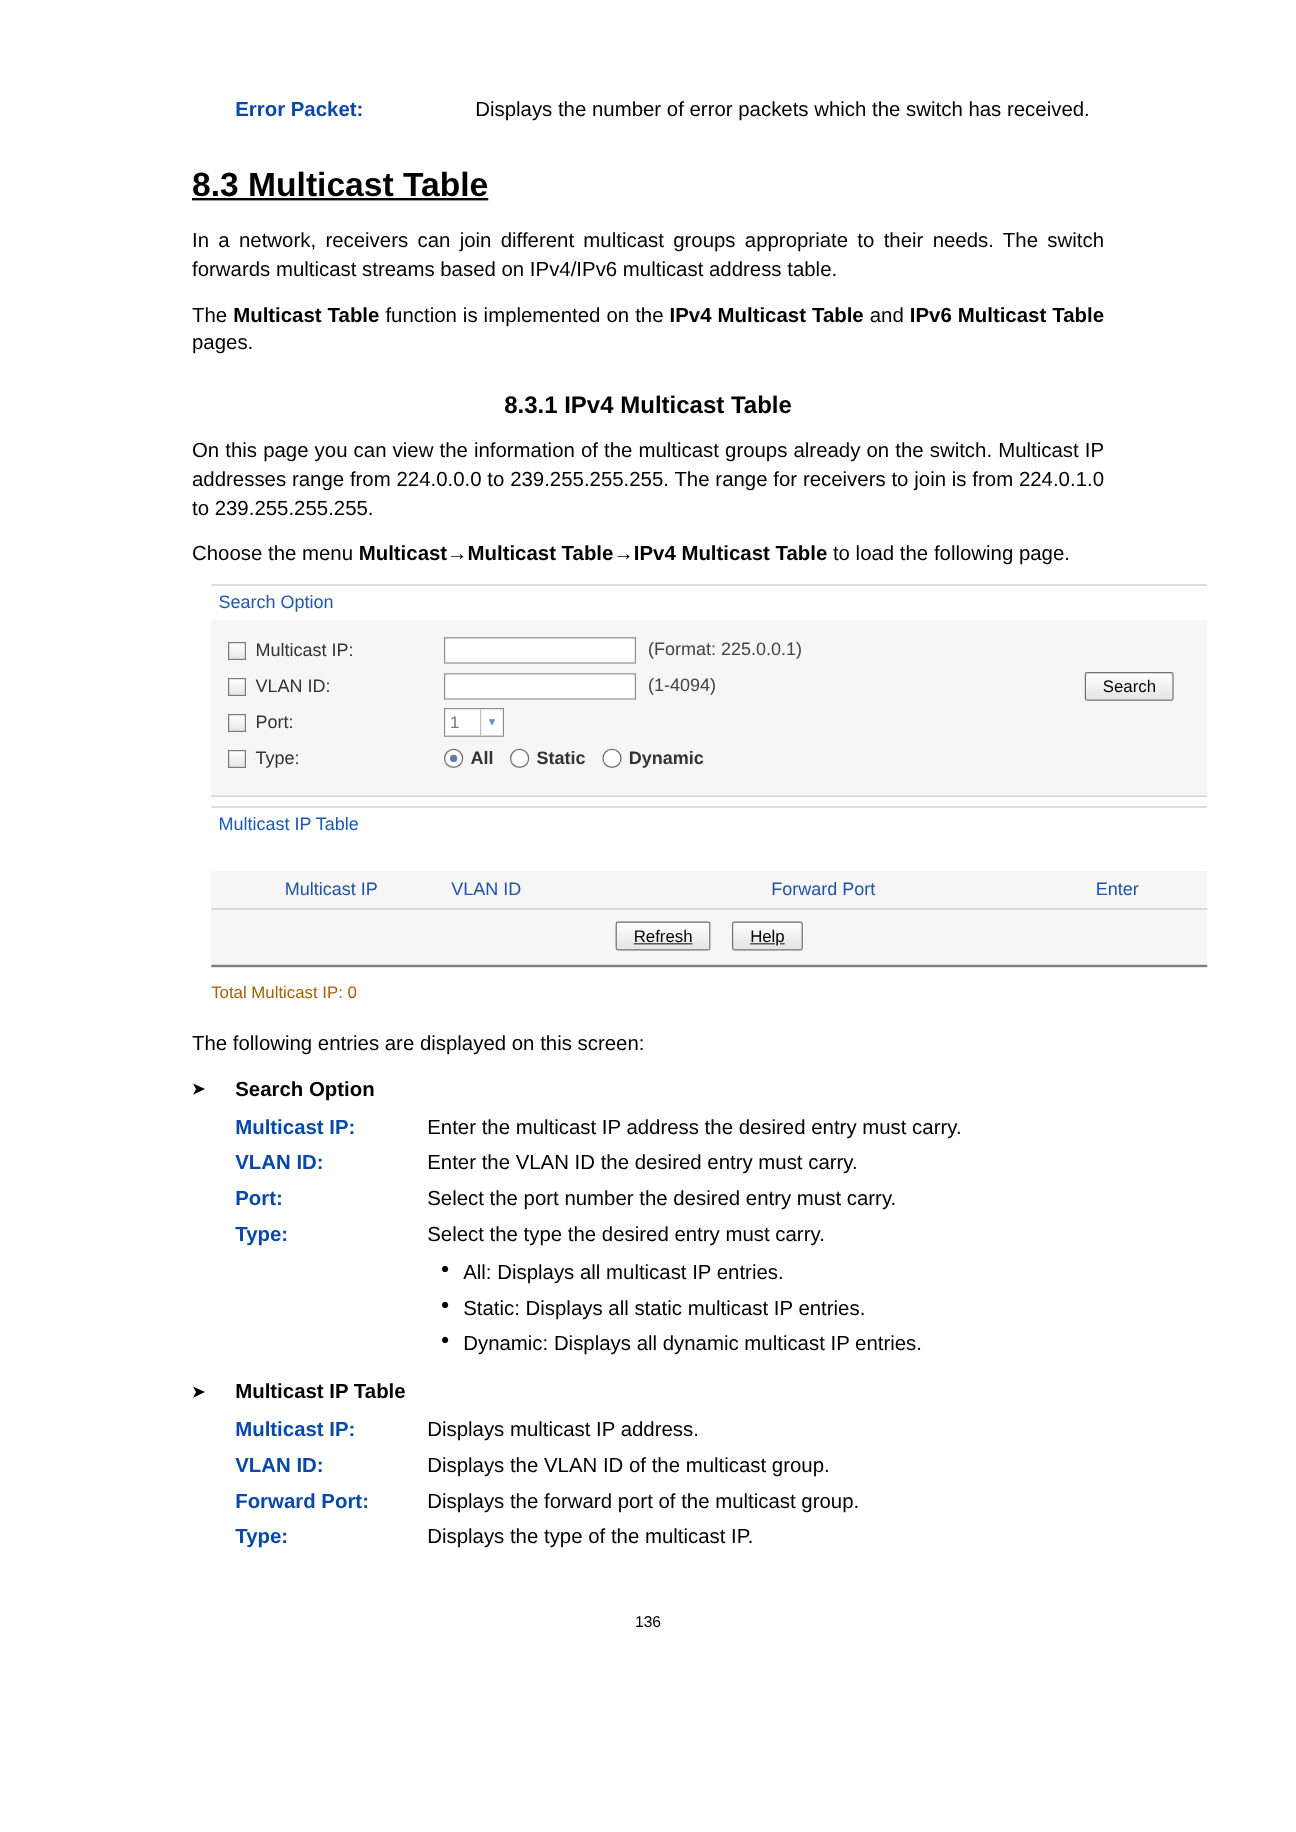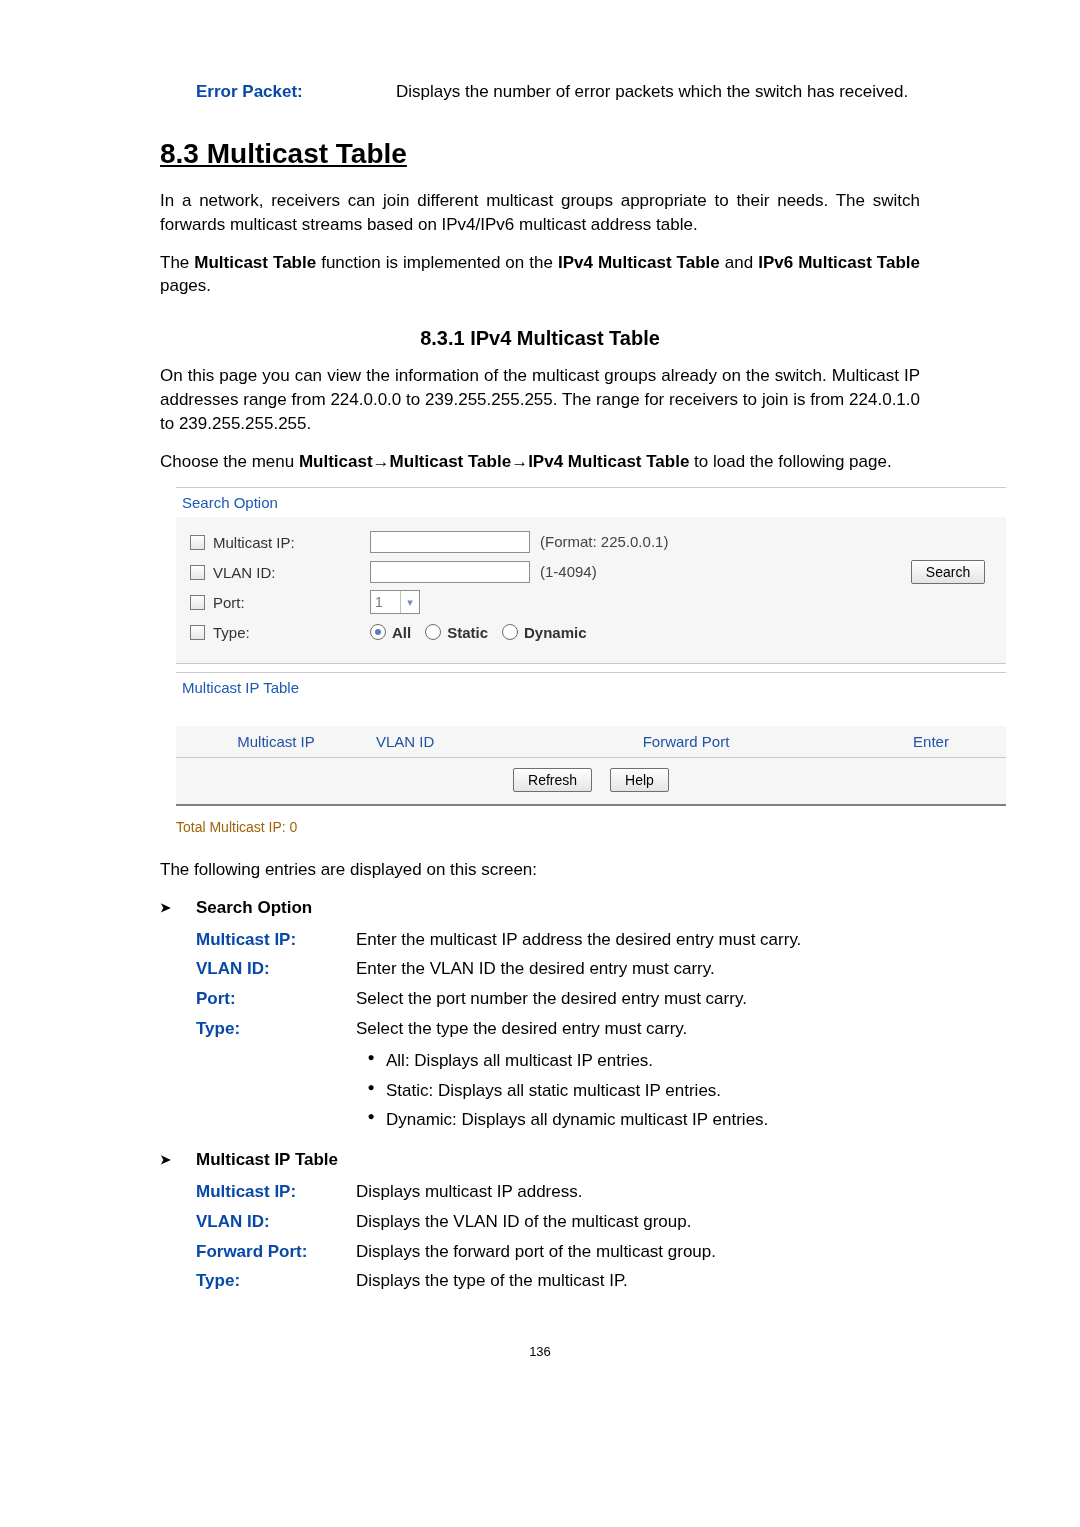--- a/index.html
+++ b/index.html
@@ -165,21 +165,21 @@
     color: #6b8fc2;
     font-size: 11px;
   }
   .ui-hint {
     color: #444;
     font-size: 15px;
   }
   .ui-right-btn {
     width: 88px;
     display: flex;
-    justify-content: center;
+    justify-content: flex-start;
   }
   .ui-button {
     height: 24px;
     padding: 1px 14px;
     border: 1px solid #6f6f6f;
     background: linear-gradient(#ffffff,#e4e4e4);
     font-family: inherit;
     font-size: 14px;
     border-radius: 2px;
     color: #000;
@@ -222,20 +222,21 @@
   .ui-col-a { width: 200px; text-align: center; }
   .ui-col-b { width: 140px; text-align: left; }
   .ui-col-c { flex: 1;     text-align: center; }
   .ui-col-d { width: 150px; text-align: center; }
 
   .ui-center-btns {
     display: flex;
     justify-content: center;
     gap: 18px;
     padding: 10px 0 12px 0;
+    text-decoration: underline;
   }
 
   .ui-total {
     color: #a16207;
     font-size: 14px;
     margin: 8px 0 20px 0;
   }
 
   .page-num {
     text-align: center;

